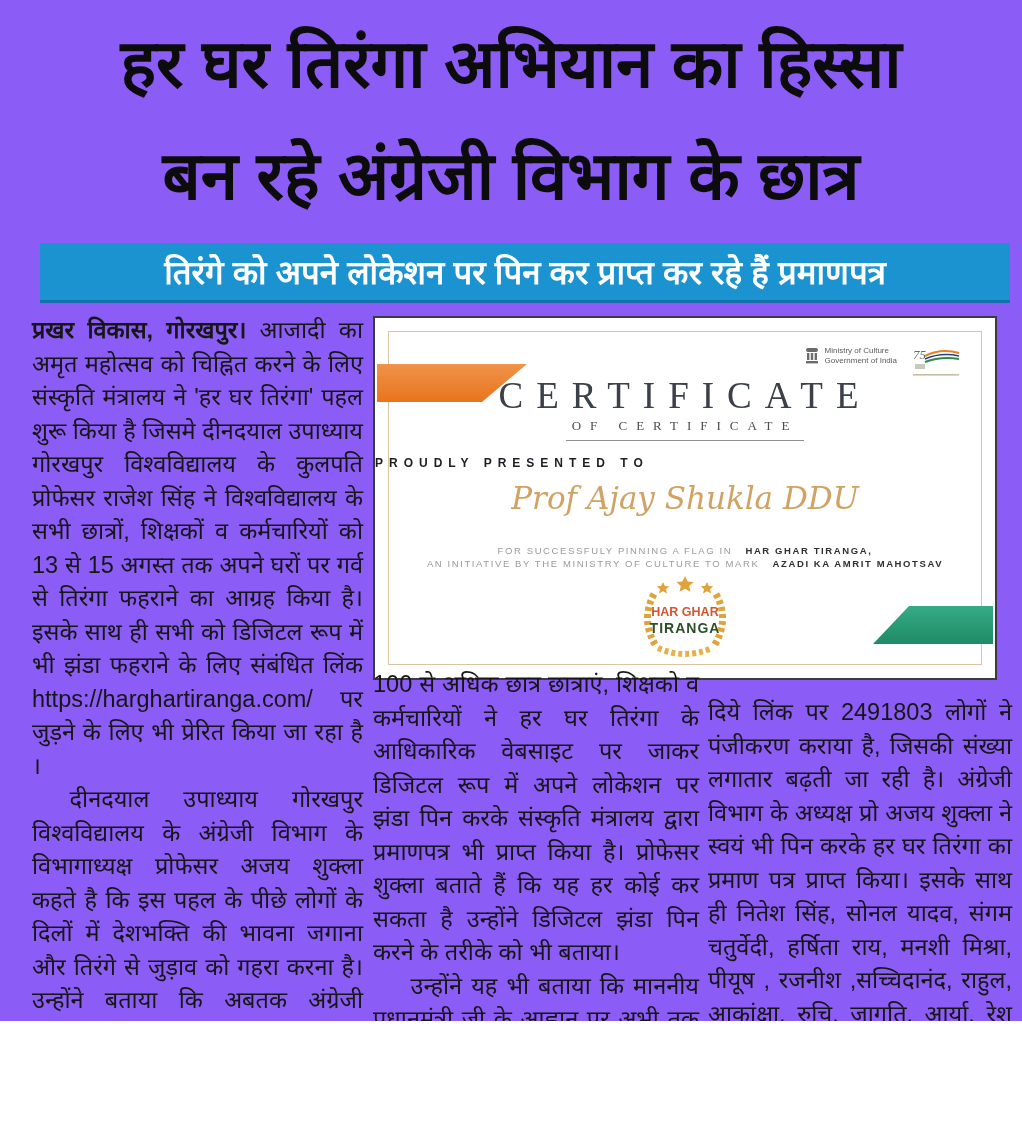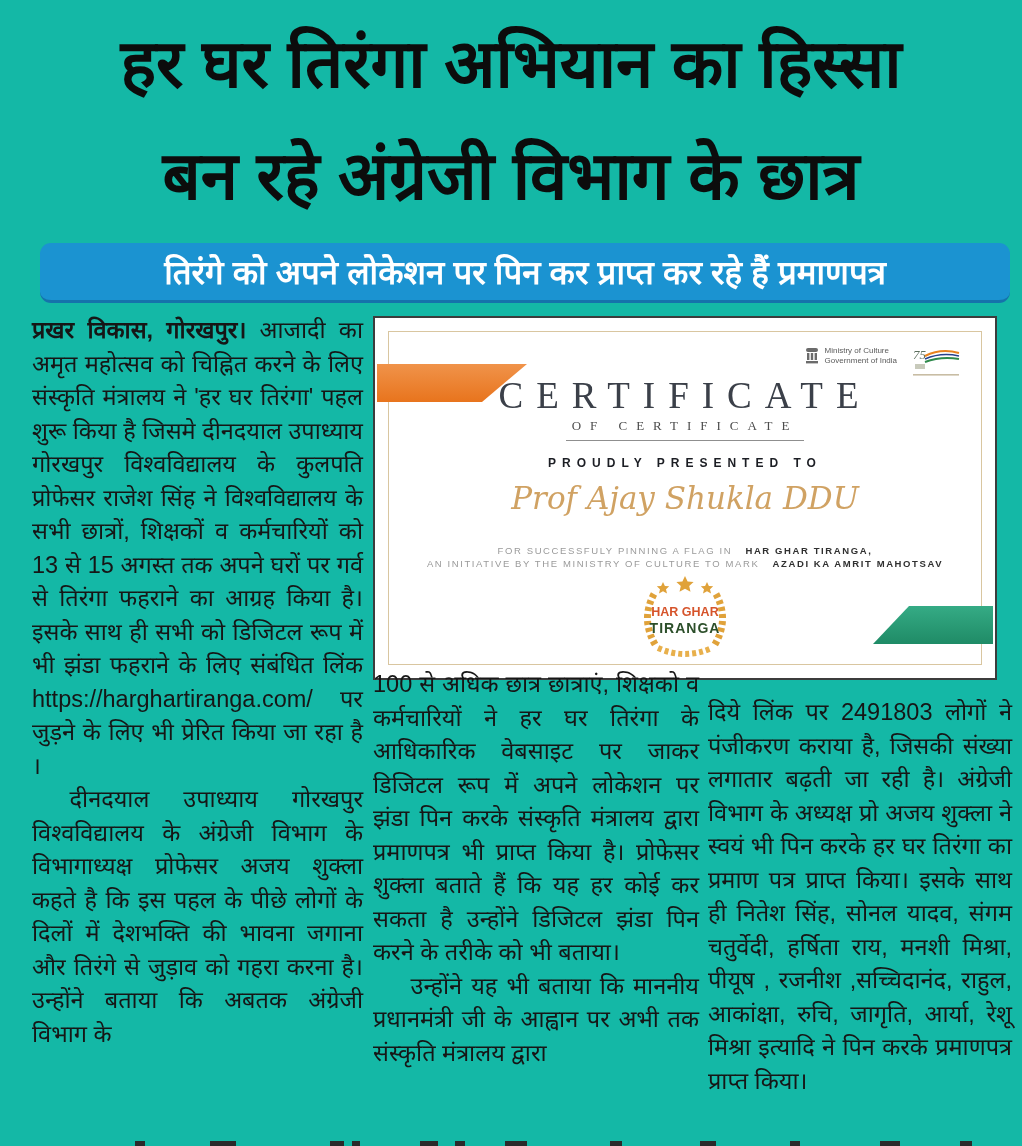--- a/index.html
+++ b/index.html
@@ -1,26 +1,26 @@
 <!DOCTYPE html>
 <html><head>
 <meta charset="utf-8">
 <style>
   html,body{margin:0;padding:0;background:#ffffff;}
-  .page{position:relative;width:1022px;height:1146px;background:#14b8a6;overflow:hidden;
+  .page{position:relative;width:1022px;height:1021px;background:#8b5cf6;overflow:hidden;
         font-family:"Liberation Sans",sans-serif;color:#141414;}
 
   
   .headline{position:absolute;top:8px;left:0;width:1022px;text-align:center;
             font-weight:700;color:#0c0c0c;line-height:112px;font-size:67px;letter-spacing:0px;}
 
   
   .banner{position:absolute;top:243px;left:40px;width:970px;height:57px;
           background:#1b93d1;border-bottom:3px solid #1573ab;
-          display:flex;align-items:center;justify-content:center;border-radius:11px;}
+          display:flex;align-items:center;justify-content:center;}
   .banner span{color:#ffffff;font-weight:700;font-size:33px;}
 
   
   .colps{position:absolute;text-align:justify;font-size:23.5px;line-height:33.5px;color:#161616;}
   .col-left{left:32px;top:314px;width:331px;}
   .col-mid{left:373px;top:668px;width:326px;}
   .col-right{left:708px;top:696px;width:304px;}
   .colps p{margin:0;}
   .colps p.indent{text-indent:1.6em;}
   .byline{font-weight:700;}
@@ -39,21 +39,21 @@
   .cert-logos{position:absolute;top:28px;right:32px;display:flex;gap:14px;align-items:flex-start;}
   .ministry{display:flex;gap:5px;align-items:center;}
   .ministry .mtxt{font-size:8px;line-height:10px;color:#5a5a5a;}
   .cert-title{position:absolute;top:56px;left:0;width:100%;text-align:center;
               font-family:"Liberation Serif",serif;font-size:37px;letter-spacing:13px;
               color:#3b4049;font-weight:400;}
   .cert-sub{position:absolute;top:100px;left:0;width:100%;text-align:center;
             font-family:"Liberation Serif",serif;font-size:13px;letter-spacing:9px;color:#4c4c4c;}
   .cert-rule{position:absolute;top:122px;left:50%;width:238px;height:1px;background:#8f8f8f;
              transform:translateX(-50%);}
-  .cert-presented{position:absolute;top:138px;left:0;width:100%;text-align:center;
+  .cert-presented{position:absolute;top:138px;left:0;width:100%;
                   font-size:12px;font-weight:700;letter-spacing:6px;color:#1c1e24;}
   .cert-name{position:absolute;top:162px;left:0;width:100%;text-align:center;
              font-family:"DejaVu Serif",serif;font-style:italic;font-size:31px;color:#d0a263;}
   .cert-body{position:absolute;top:226px;left:0;width:100%;text-align:center;
              font-size:9.5px;letter-spacing:1.6px;color:#9a9a9a;line-height:13px;}
   .cert-body b{color:#303030;margin-left:9px;}
   .badge{position:absolute;top:256px;left:50%;transform:translateX(-50%);}
 
   
   .cutoff{position:absolute;top:1141px;left:0;width:1022px;height:5px;}

